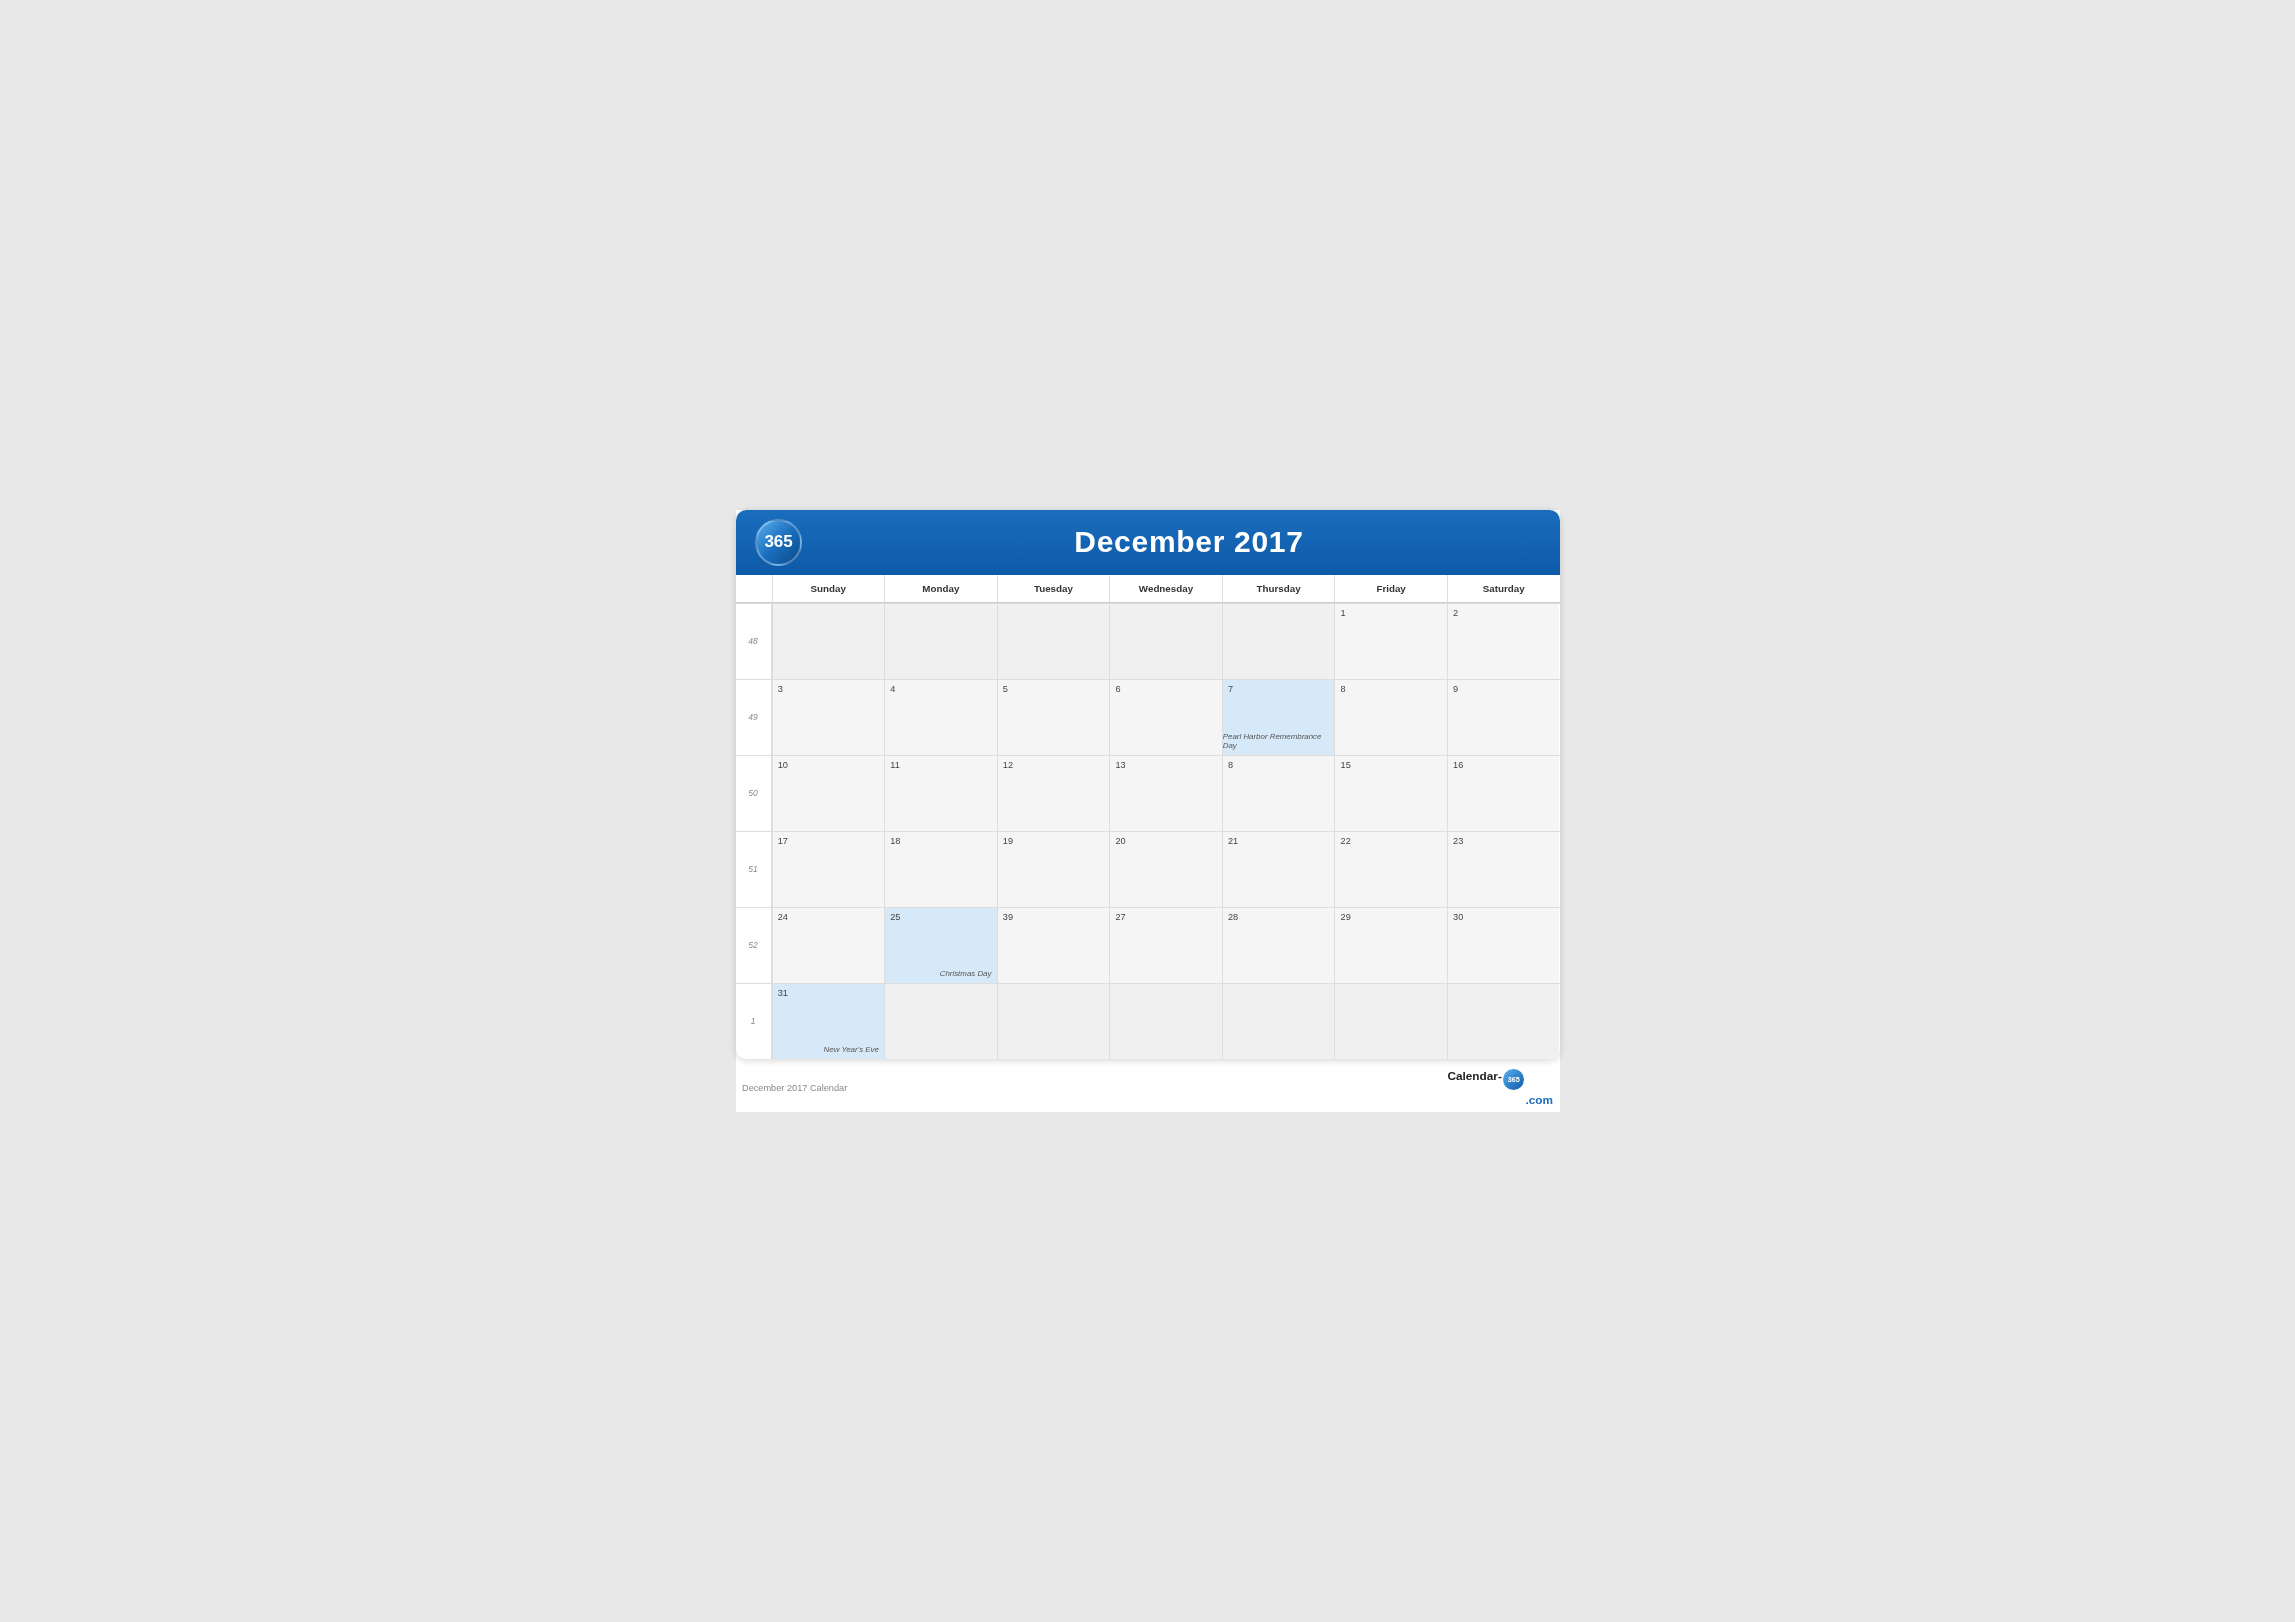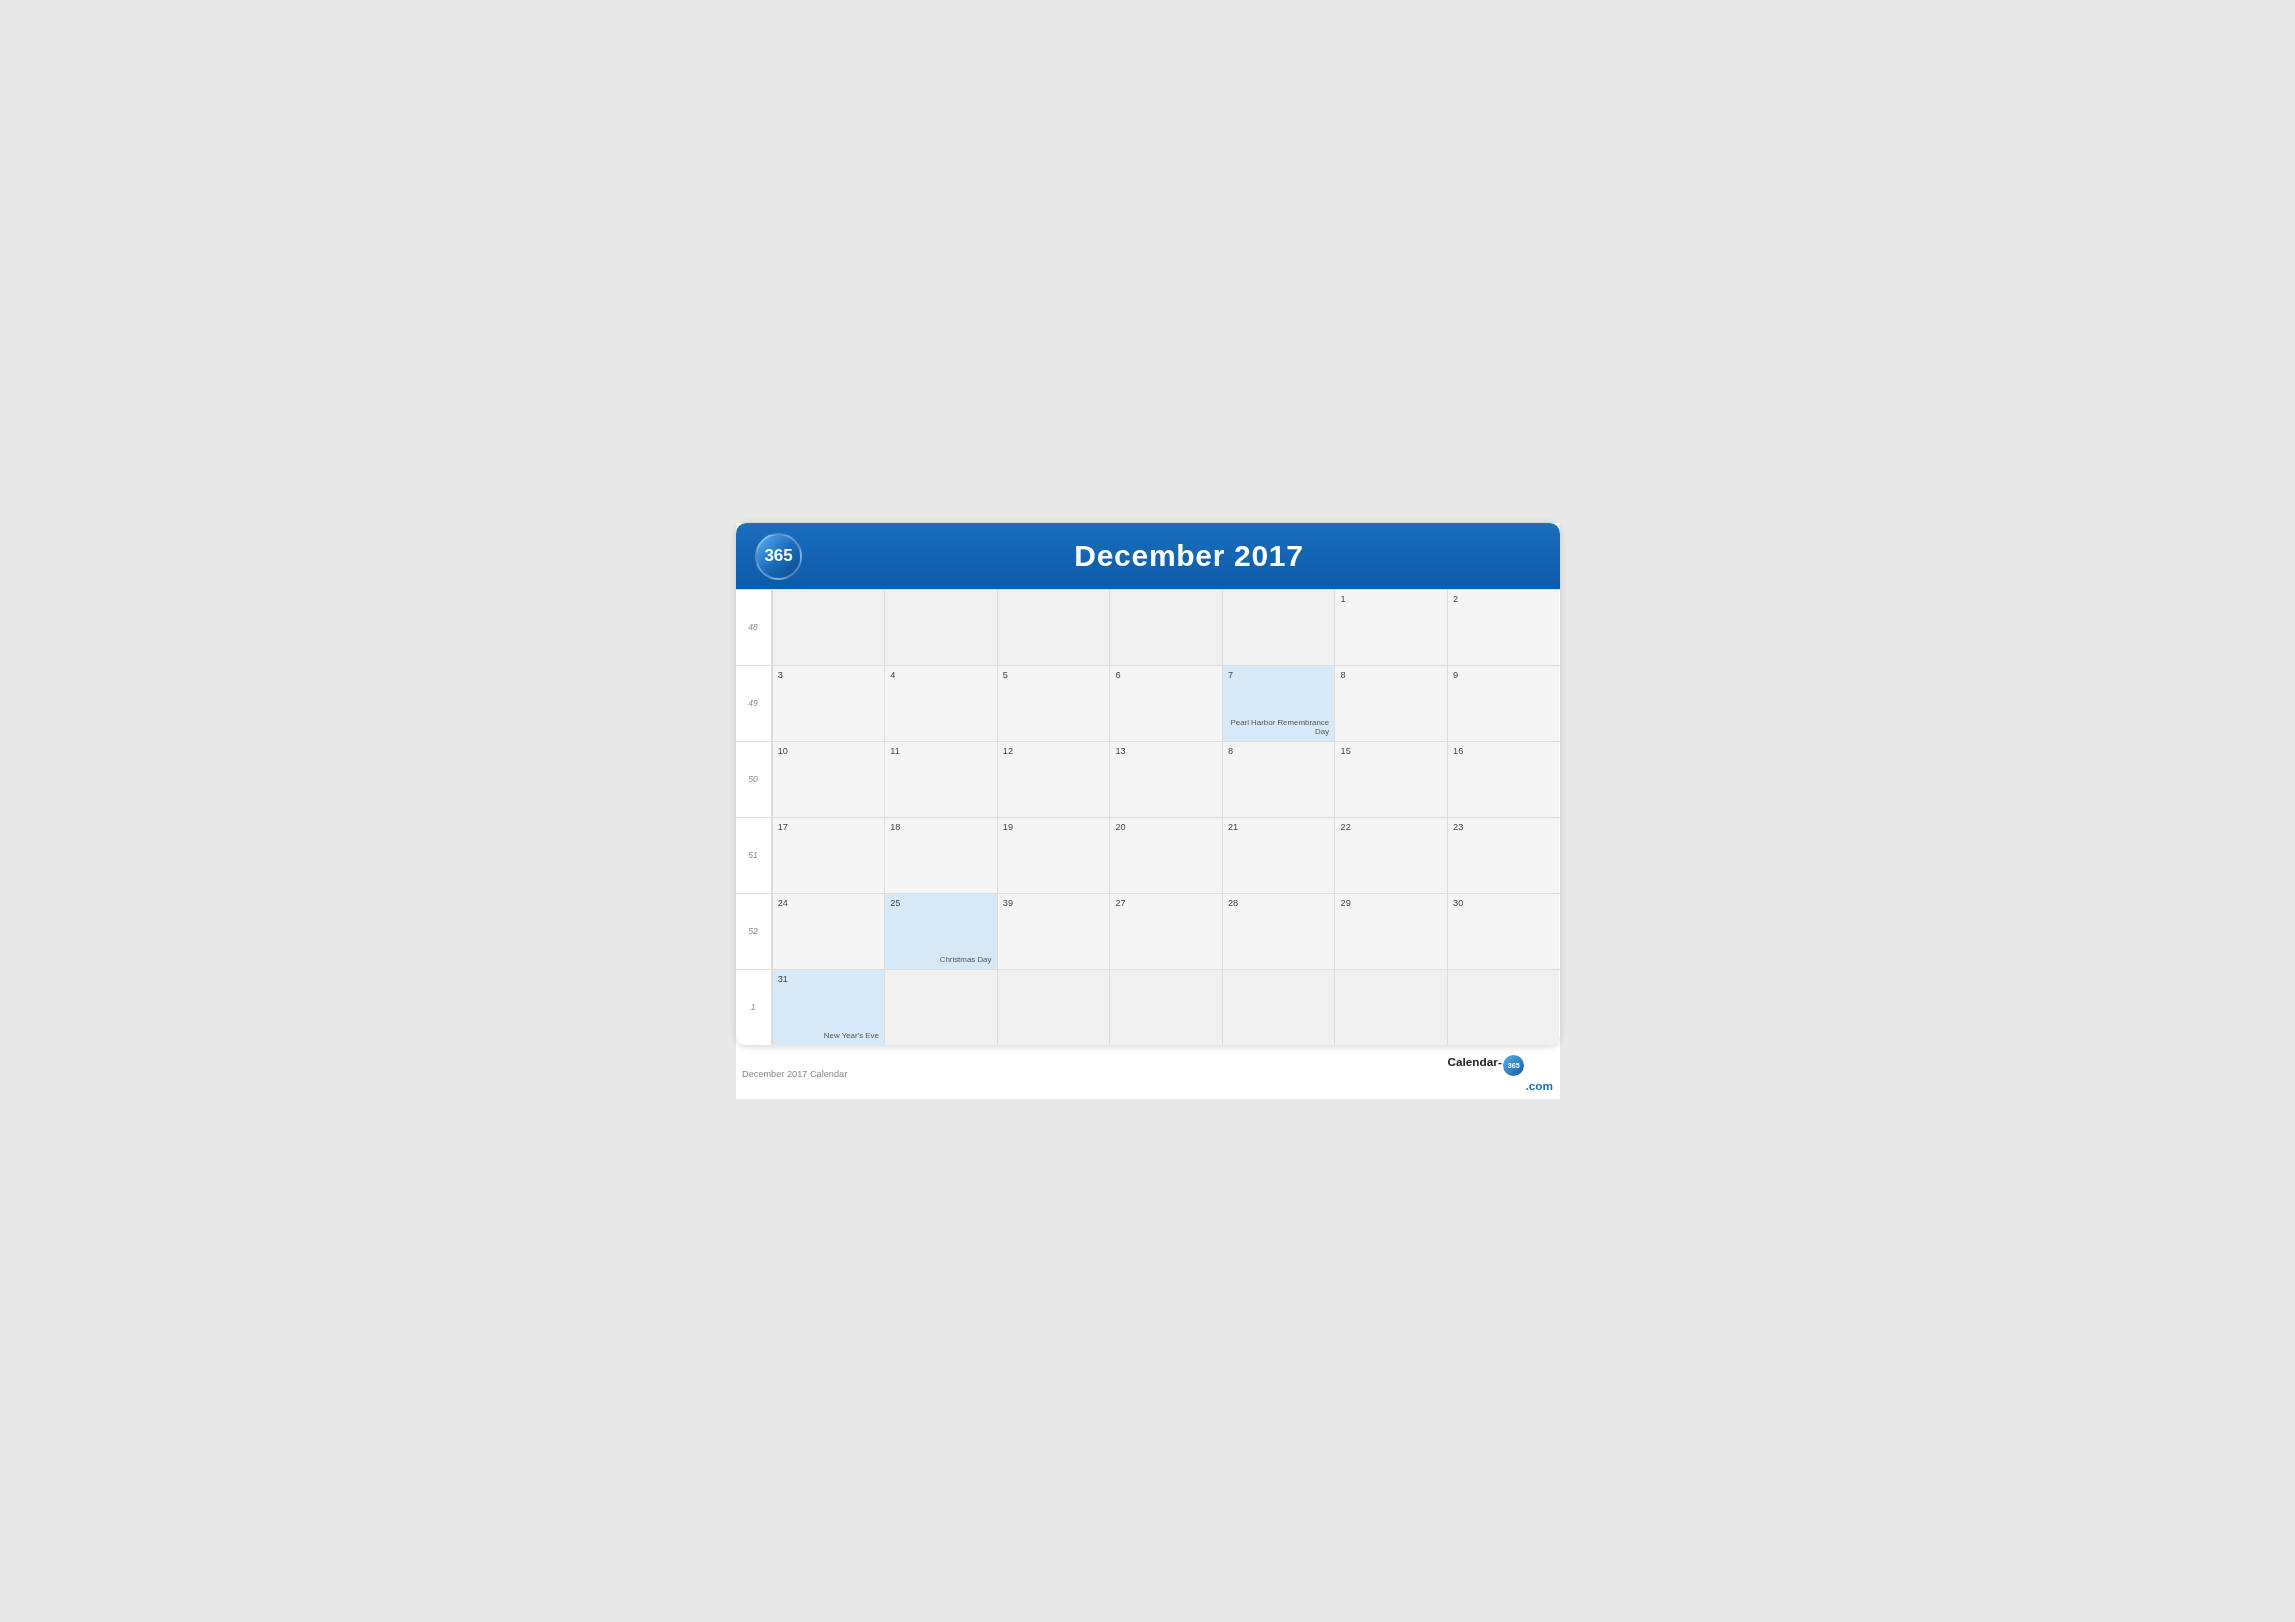--- a/index.html
+++ b/index.html
@@ -110,24 +110,24 @@
     }
     .day-number {
       font-size: 9.2px;
       color: #444;
       font-weight: normal;
       display: block;
     }
     .holiday-label {
       font-size: 7.9px;
       color: #555;
+      font-style: italic;
       position: absolute;
       bottom: 5.2px;
       right: 5.2px;
-      text-align: right;
     }
     .footer {
       display: flex;
       justify-content: space-between;
       align-items: center;
       padding: 10.5px 6.5px 5.2px 6.5px;
       font-size: 9.2px;
       color: #888;
     }
     .footer-logo {
@@ -162,20 +162,31 @@
 
 <div class="page-wrapper">
   <div class="calendar-container">
     <div class="calendar-header">
       <div class="logo-circle">
         <span>365</span>
       </div>
       <div class="header-title">December 2017</div>
     </div>
     <div class="calendar-body">
+      <div class="days-header">
+        <div class="week-num-header"></div>
+
+      <div class="day-header-cell">Sunday</div>
+          <div class="day-header-cell">Monday</div>
+          <div class="day-header-cell">Tuesday</div>
+          <div class="day-header-cell">Wednesday</div>
+          <div class="day-header-cell">Thursday</div>
+          <div class="day-header-cell">Friday</div>
+          <div class="day-header-cell">Saturday</div>
+        </div>
       <div class="calendar-grid">
 
       <div class="calendar-row">
             <div class="week-num-cell">48</div>
             <div class="day-cell empty"></div>
             <div class="day-cell empty"></div>
             <div class="day-cell empty"></div>
             <div class="day-cell empty"></div>
             <div class="day-cell empty"></div>
             <div class="day-cell">

